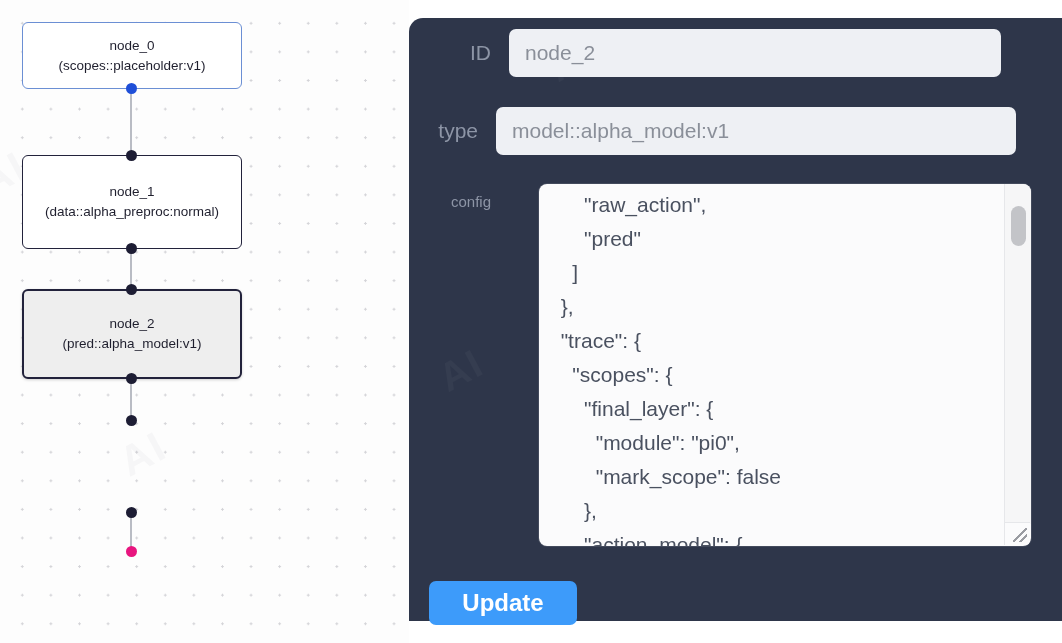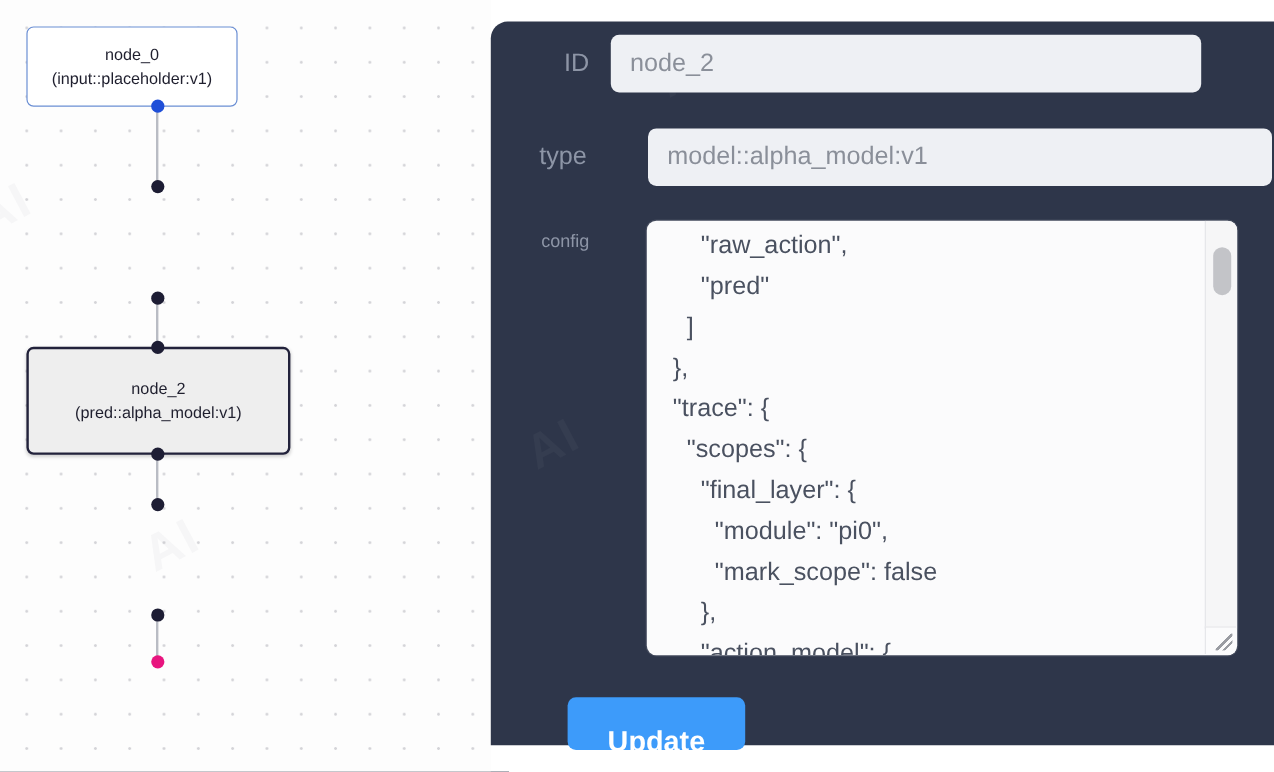--- a/index.html
+++ b/index.html
@@ -137,44 +137,48 @@
     display:block;
   }
 
   .update-btn{
     position:absolute;left:429px;top:581px;
     width:148px;height:44px;
     background:#3d9bfa;border:none;border-radius:7px;
     color:#ffffff;font-size:24px;font-weight:700;
     font-family:"Liberation Sans","DejaVu Sans",sans-serif;
     cursor:pointer;text-align:center;
-    line-height:44px;padding:16px;margin-left:44px;
+    line-height:44px;padding:0;
   }
 </style>
 </head>
 <body>
 
 <div id="root">
 
   <div class="canvas">
 
     <div class="wm" style="left:-20px;top:150px;">AI</div>
     <div class="wm" style="left:120px;top:430px;">AI</div>
 
     <div class="edge" style="left:130px;top:88px;height:72px;"></div>
     <div class="edge" style="left:130px;top:248px;height:46px;"></div>
     <div class="edge" style="left:130px;top:378px;height:46px;"></div>
     <div class="edge" style="left:130px;top:512px;height:42px;"></div>
 
-    <div class="node input-node" style="left:22px;top:22px;width:176px;height:67px;">
+    <div class="node input-node" style="left:22px;top:22px;width:220px;height:67px;">
       <span class="nlabel">node_0</span>
-      <span class="nlabel">(input::placeholder:v1)</span>
+      <span class="nlabel">(scopes::placeholder:v1)</span>
     </div>
     <div class="port blue" style="left:126px;top:83px;"></div>
 
+    <div class="node" style="left:22px;top:155px;width:220px;height:94px;">
+      <span class="nlabel">node_1</span>
+      <span class="nlabel">(data::alpha_preproc:normal)</span>
+    </div>
     <div class="port" style="left:126px;top:150px;"></div>
     <div class="port" style="left:126px;top:243px;"></div>
 
     <div class="node selected" style="left:22px;top:289px;width:220px;height:90px;">
       <span class="nlabel">node_2</span>
       <span class="nlabel">(pred::alpha_model:v1)</span>
     </div>
     <div class="port" style="left:126px;top:284px;"></div>
     <div class="port" style="left:126px;top:373px;"></div>
 
@@ -189,21 +193,21 @@
     <div class="panel-wm" style="left:140px;top:20px;">AI</div>
     <div class="panel-wm" style="left:30px;top:330px;">AI</div>
     <div class="panel-wm" style="left:380px;top:430px;">AI</div>
   </div>
 
   <div class="field-row" style="left:409px;top:29px;width:653px;height:48px;">
     <div class="field-label">ID</div>
     <input class="field-input" type="text" style="width: 492px; height: 48px;" value="node_2">
   </div>
 
-  <div class="field-row" style="left:407px;top:107px;width:653px;height:48px;justify-content:space-between;">
+  <div class="field-row" style="left:396px;top:107px;width:653px;height:48px;">
     <div class="field-label">type</div>
     <input class="field-input" type="text" style="width: 520px; height: 48px;" value="model::alpha_model:v1">
   </div>
 
   <div class="config-label">config</div>
   <div class="ta-wrap">
     <pre class="ta-text">      "raw_action",
       "pred"
     ]
   },

